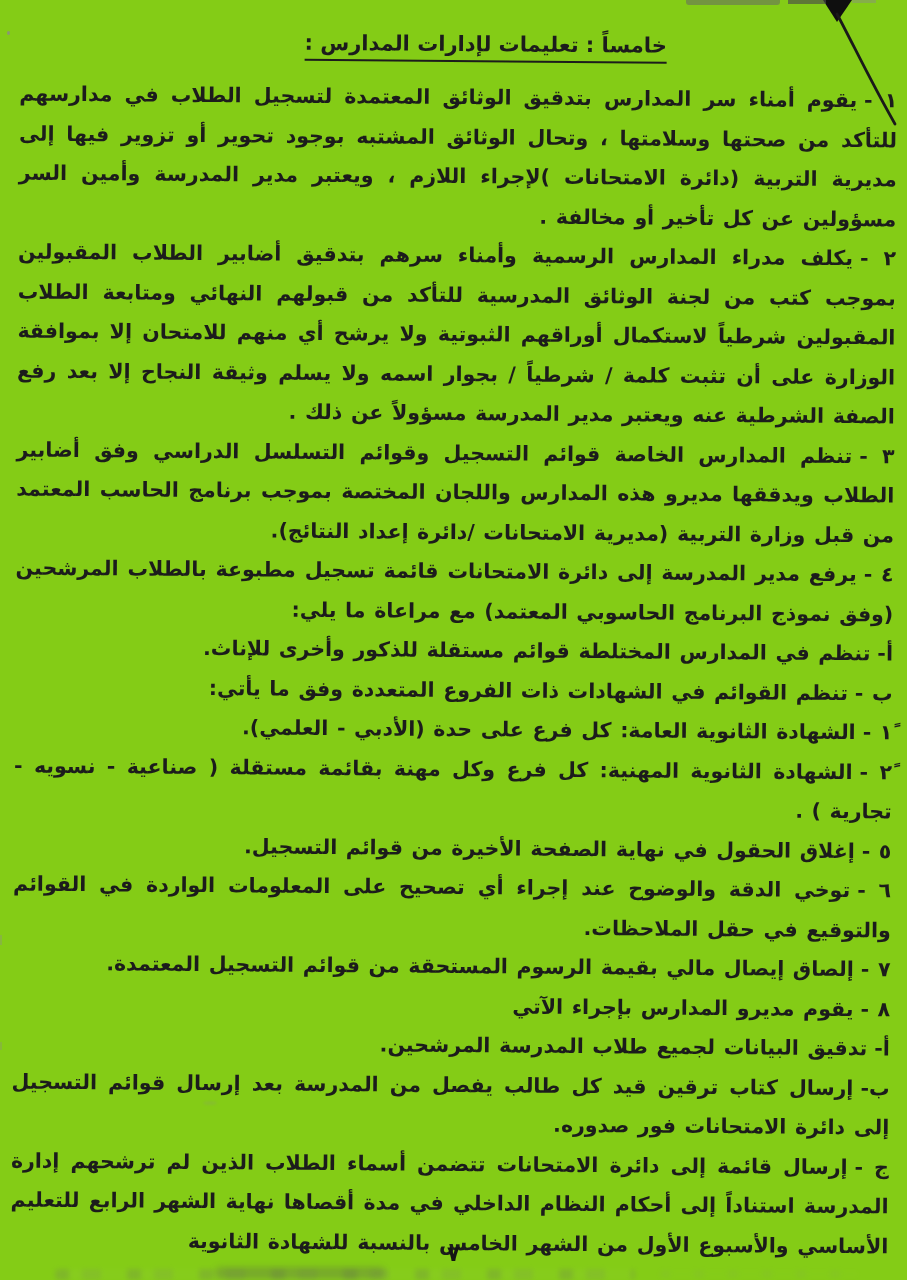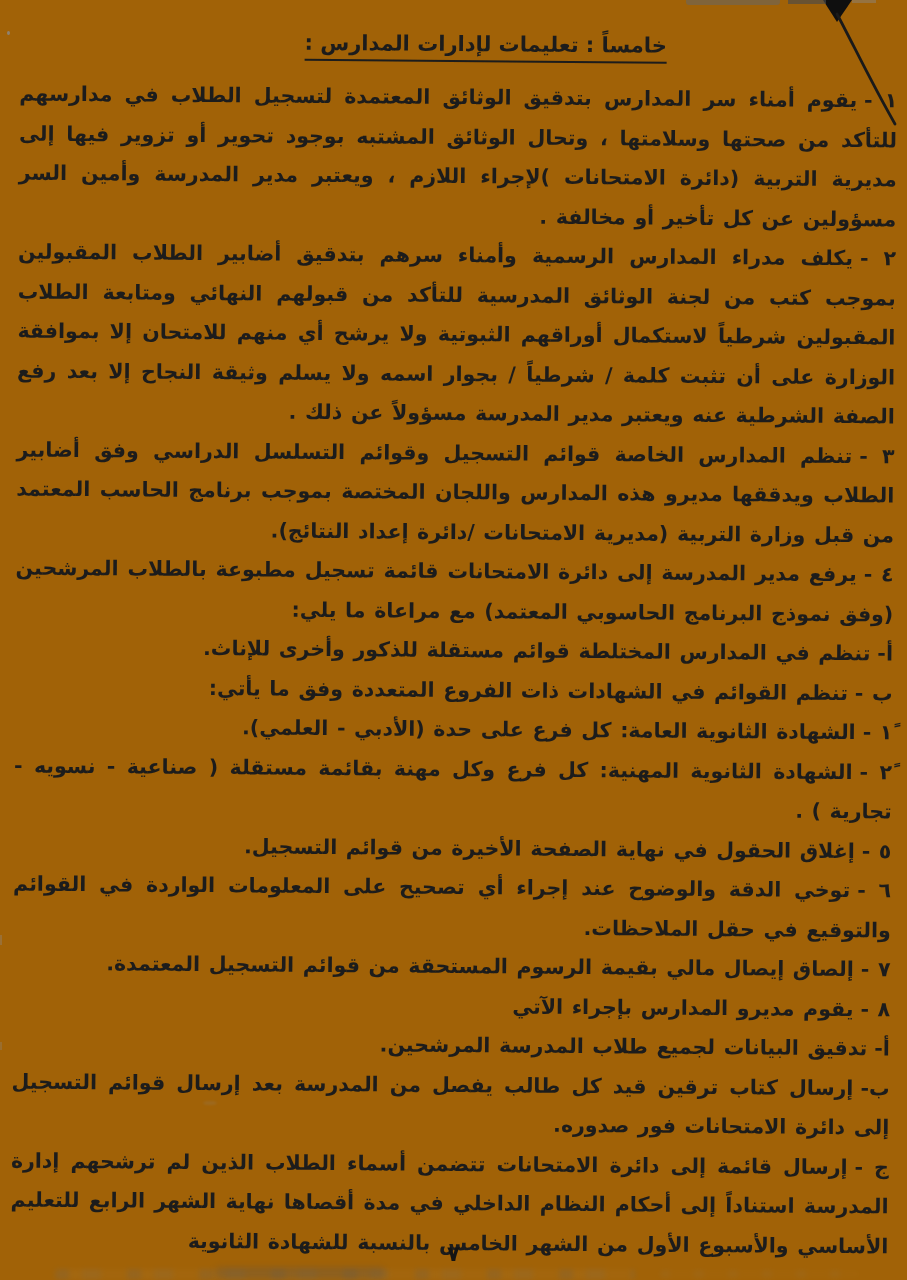--- a/index.html
+++ b/index.html
@@ -4,21 +4,21 @@
 <style>
   html,body { margin:0; padding:0; }
   body {
     width:907px; height:1280px;
     background:#e9e9e9;
     font-family:"DejaVu Sans", sans-serif;
   }
   .page {
     position:relative;
     width:907px; height:1280px;
-    background:#a16207;
+    background:#84cc16;
     overflow:hidden;
     color:#1c1c1c;
   }
   
   .content {
     position:absolute;
     top:26px; right:13px; left:16px;
     direction:rtl;
     transform:rotate(0.45deg);
     transform-origin:50% 40%;

